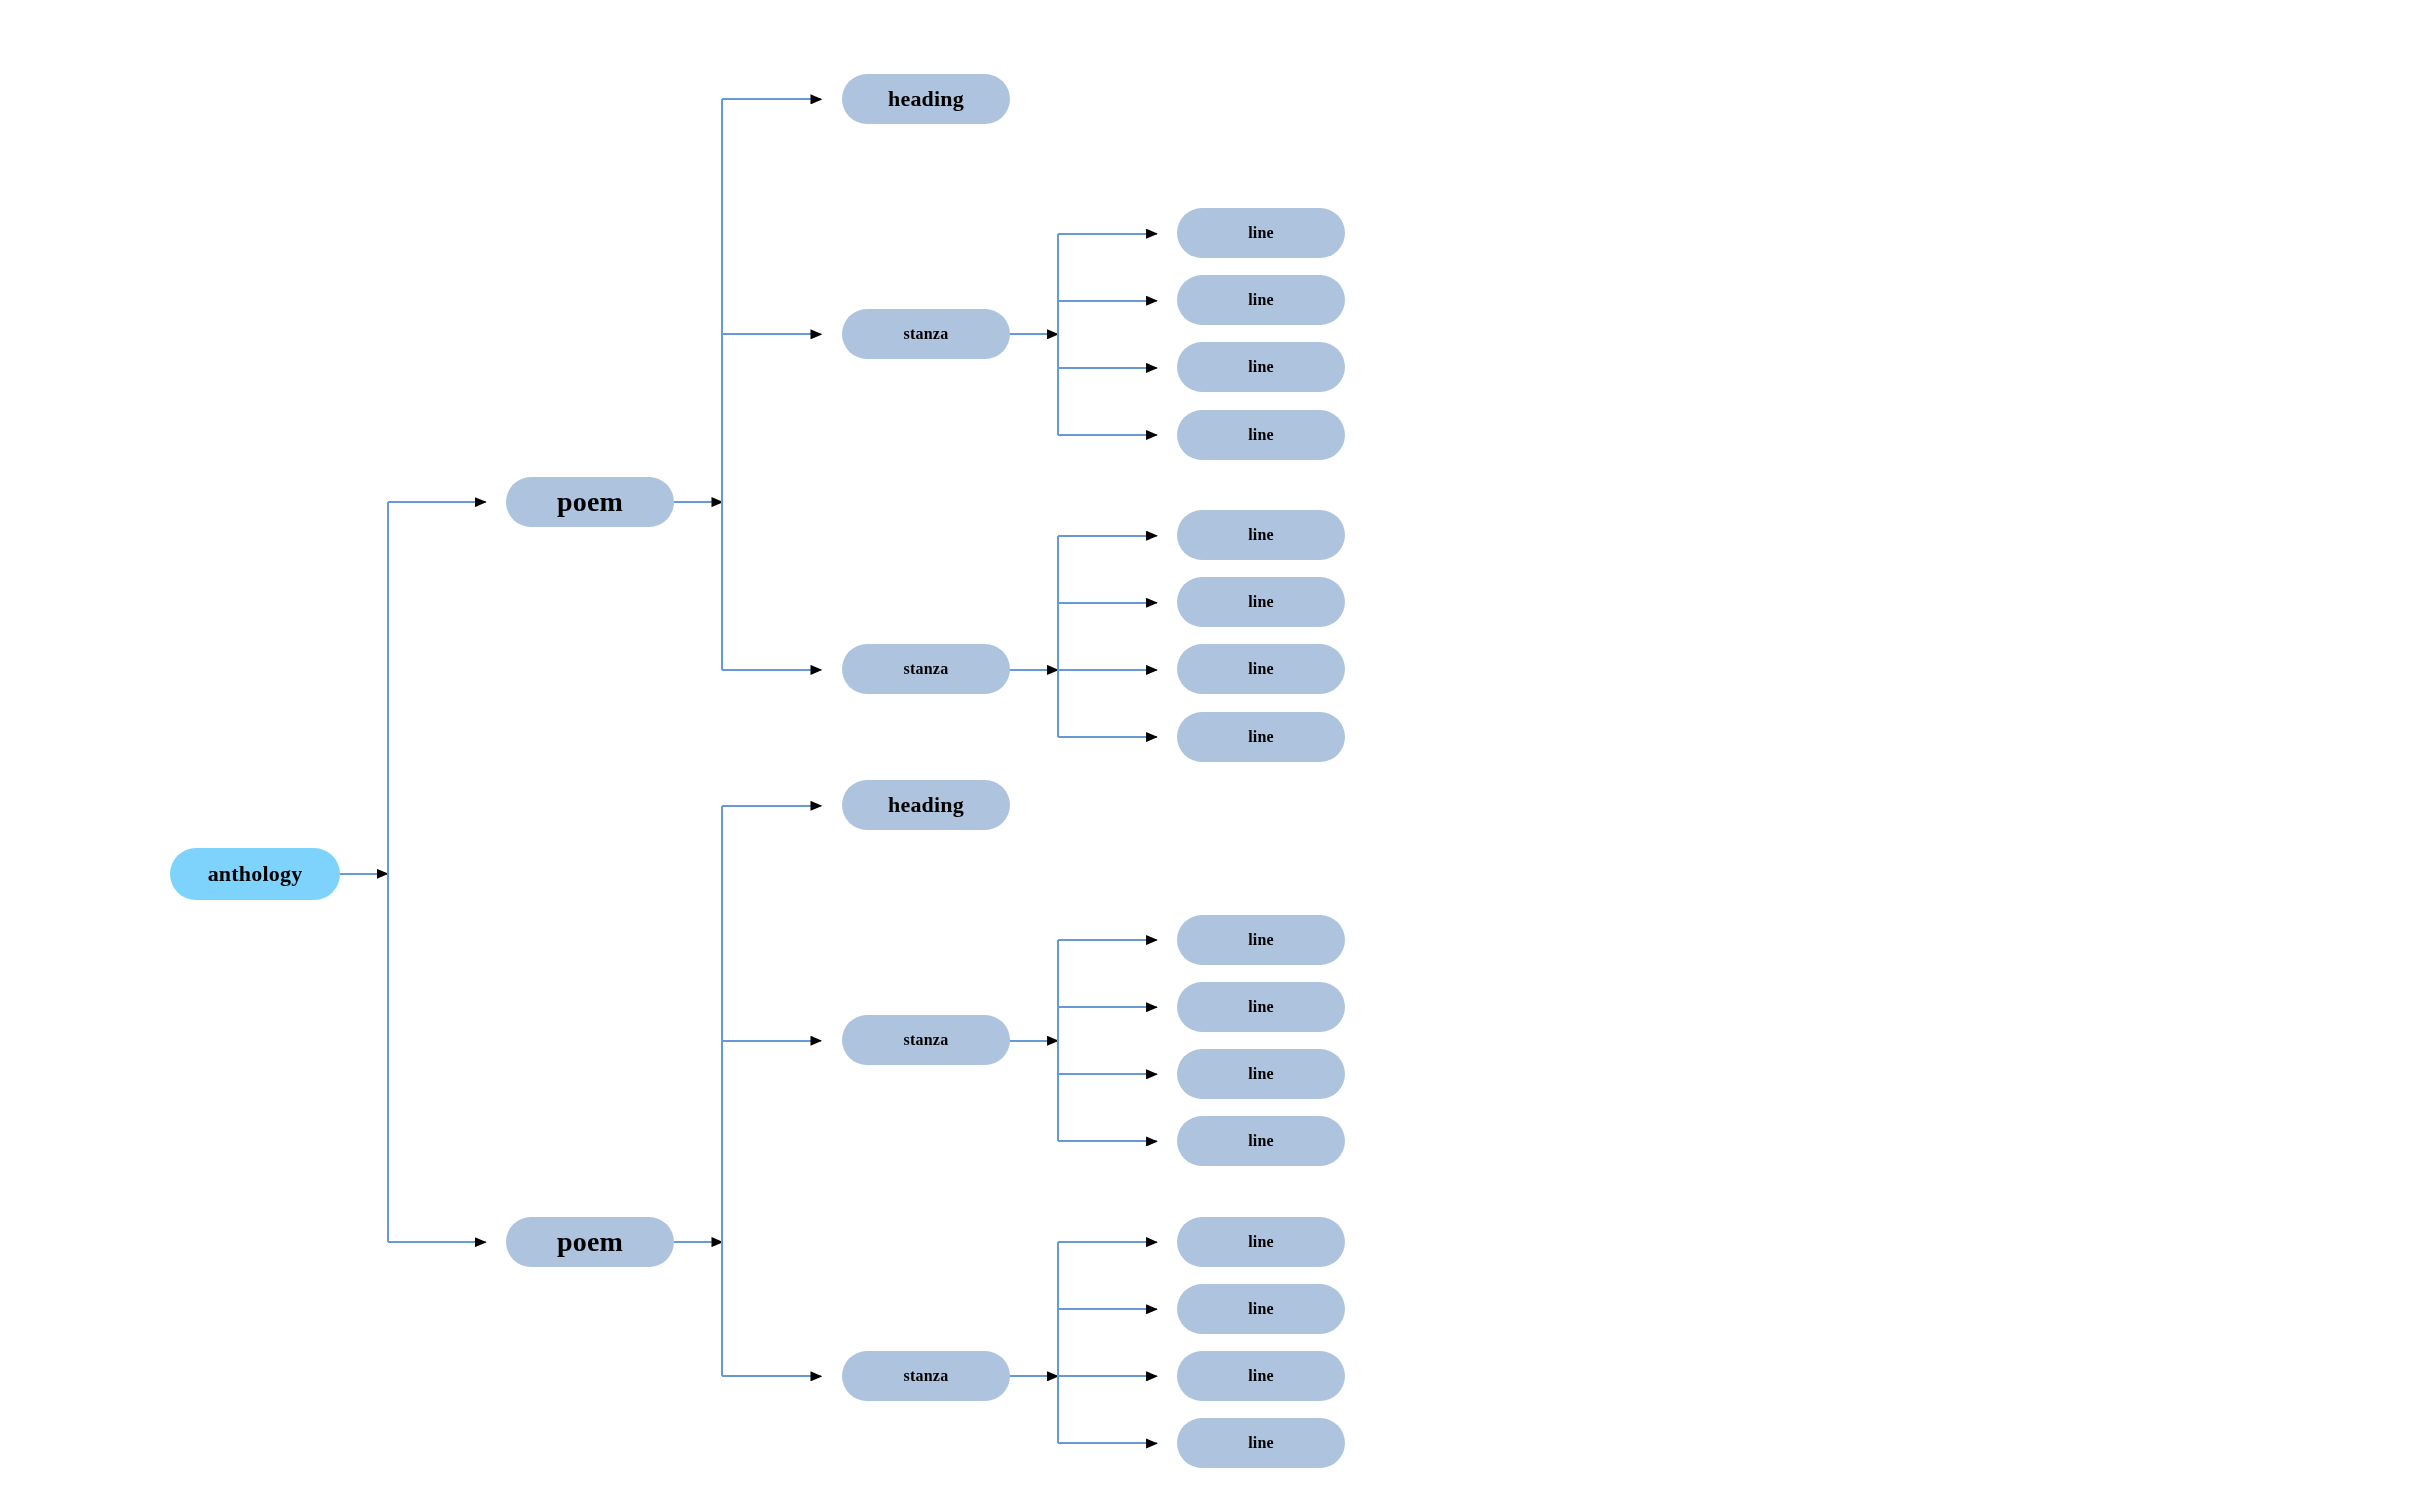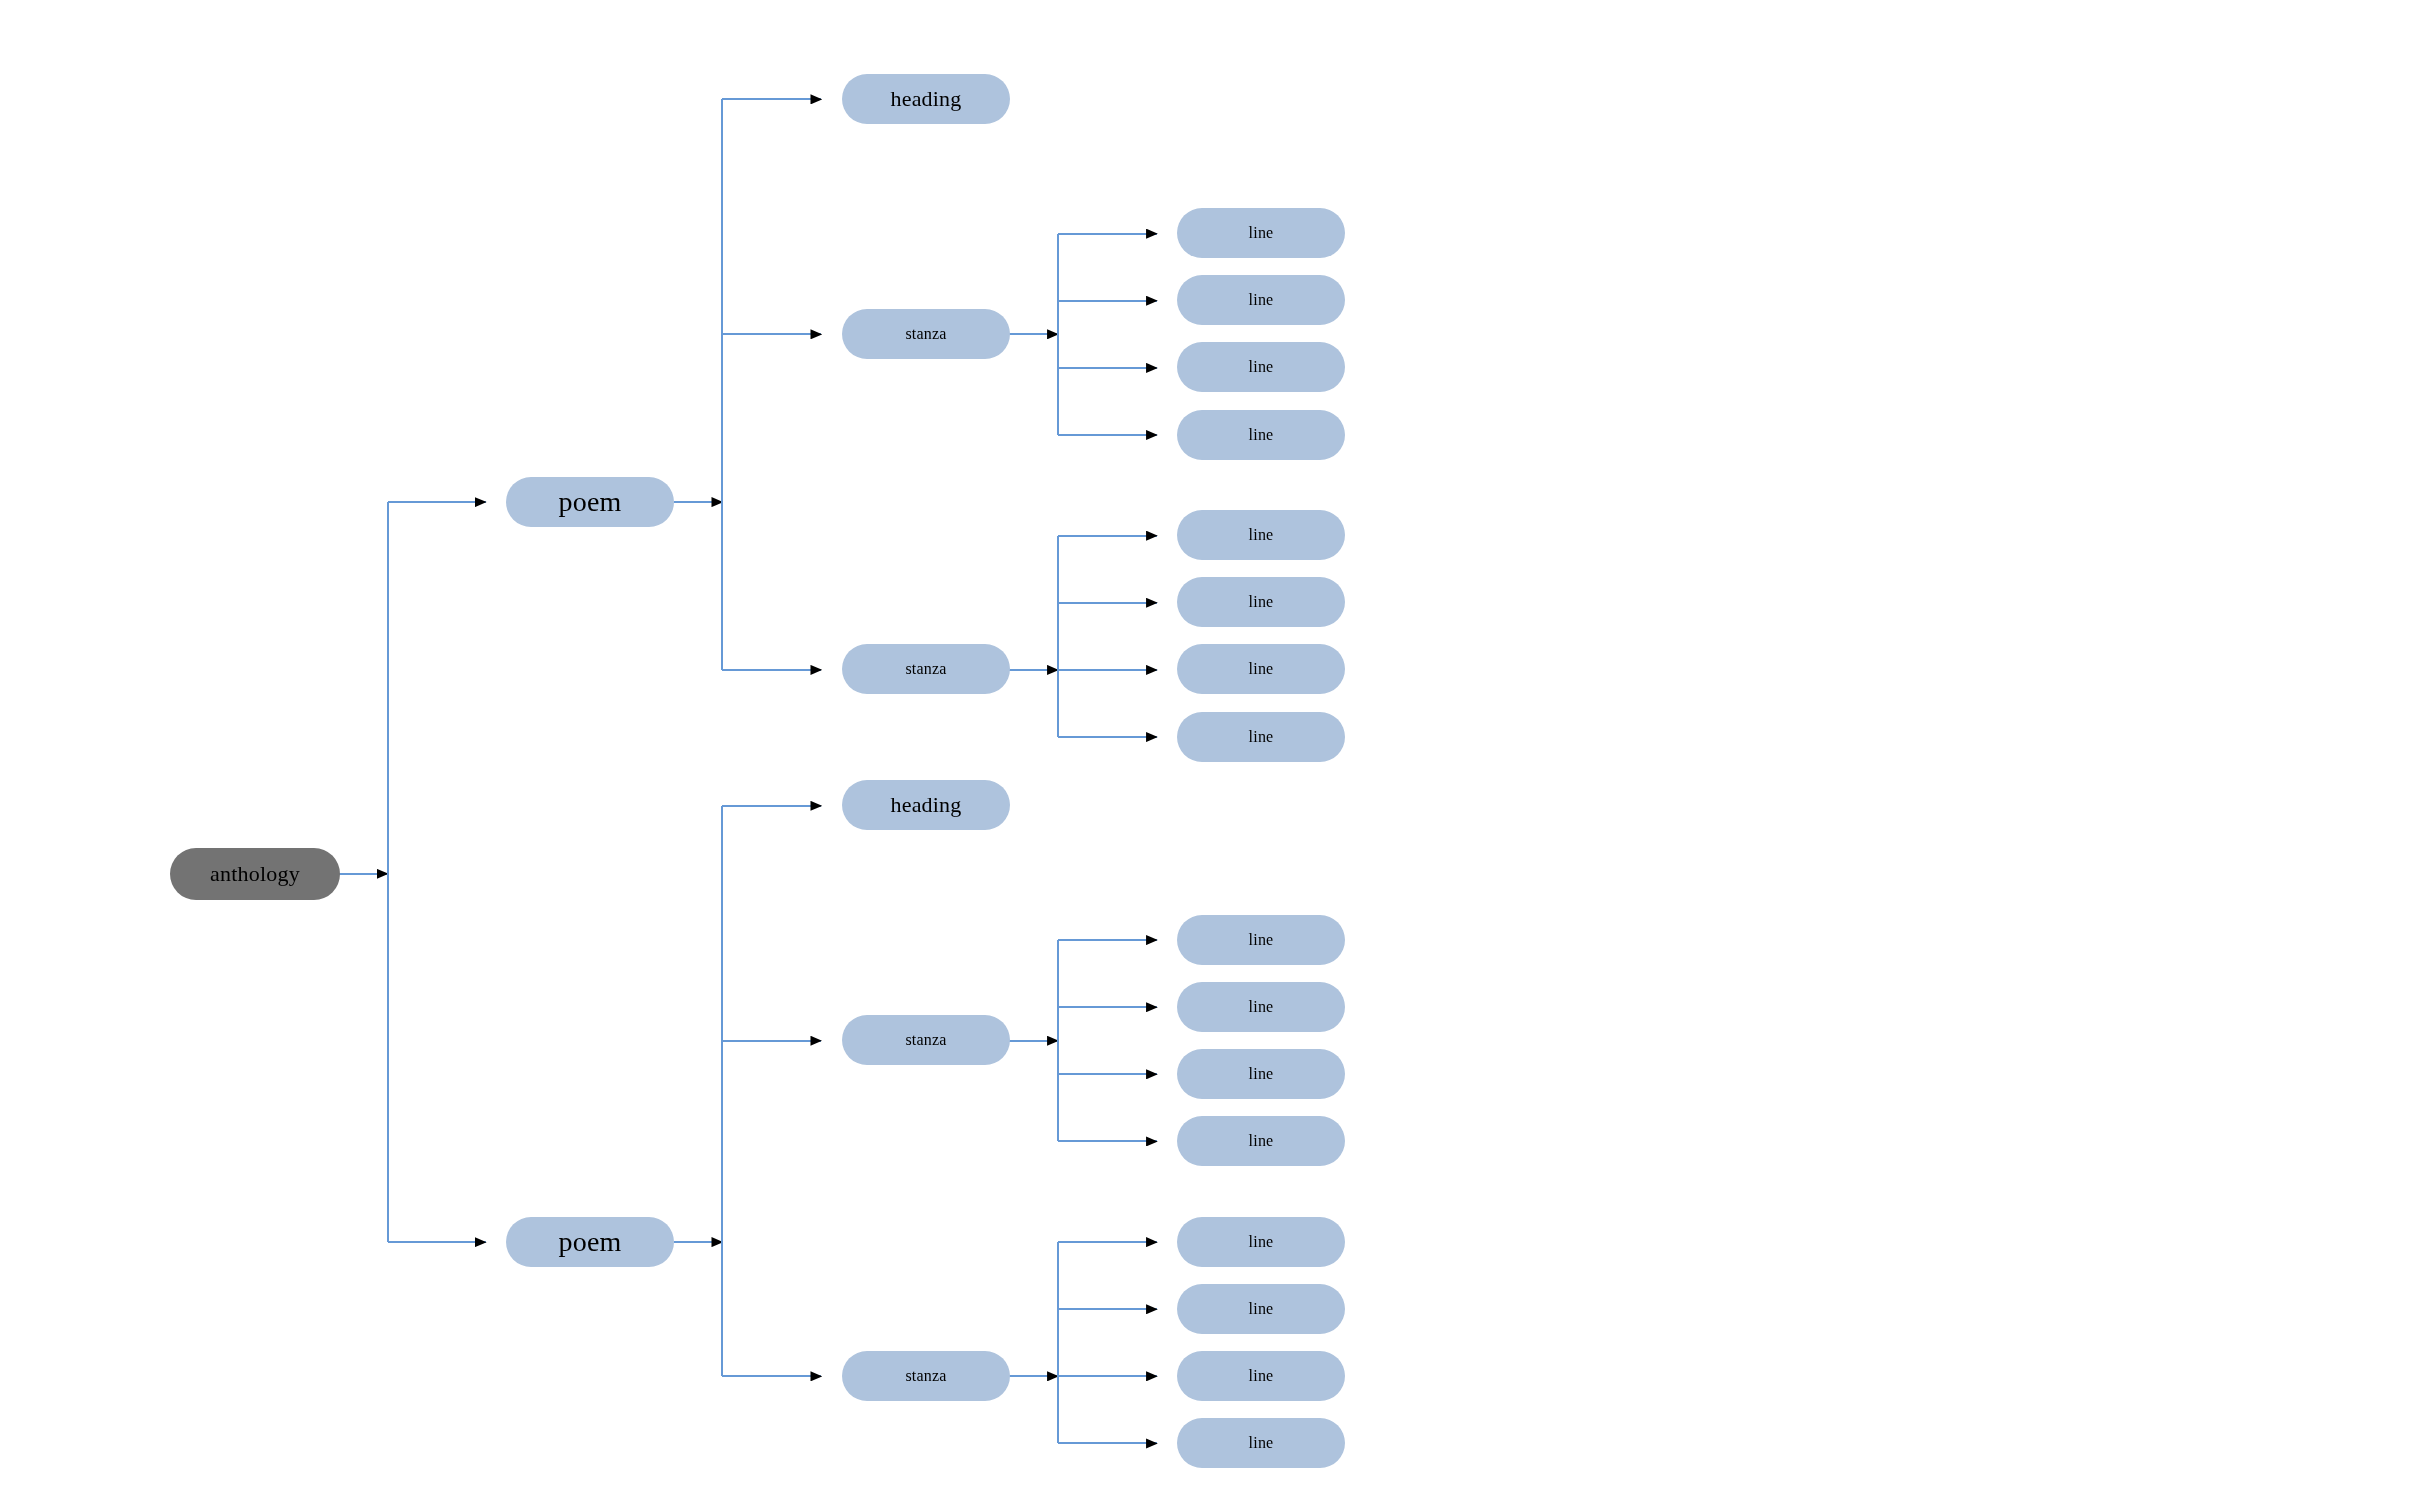--- a/index.html
+++ b/index.html
@@ -35,21 +35,21 @@
   }
   .node {
     position: absolute;
     display: flex;
     align-items: center;
     justify-content: center;
     box-sizing: border-box;
     background: #aec3dd;
     border-radius: 838px;
     color: #000000;
-    font-weight: normal;
+    font-weight: bold;
     font-family: "Liberation Serif", "DejaVu Serif", serif;
     letter-spacing: 0.2px;
     user-select: none;
   }
   .node-label {
     display: block;
     line-height: 1;
     white-space: nowrap;
   }
   .node-root     { font-size: 22px; }
@@ -103,21 +103,21 @@
         <line x1="1261" y1="1360" x2="1379" y2="1360" stroke="#6699d6" stroke-width="2.4" shape-rendering="crispEdges" marker-end="url(#arrowhead)"></line>
         <line x1="1203" y1="1640" x2="1261" y2="1640" stroke="#6699d6" stroke-width="2.4" shape-rendering="crispEdges" marker-end="url(#arrowhead)"></line>
         <line x1="1261" y1="1480" x2="1261" y2="1720" stroke="#6699d6" stroke-width="2.4" shape-rendering="crispEdges"></line>
         <line x1="1261" y1="1480" x2="1379" y2="1480" stroke="#6699d6" stroke-width="2.4" shape-rendering="crispEdges" marker-end="url(#arrowhead)"></line>
         <line x1="1261" y1="1560" x2="1379" y2="1560" stroke="#6699d6" stroke-width="2.4" shape-rendering="crispEdges" marker-end="url(#arrowhead)"></line>
         <line x1="1261" y1="1640" x2="1379" y2="1640" stroke="#6699d6" stroke-width="2.4" shape-rendering="crispEdges" marker-end="url(#arrowhead)"></line>
         <line x1="1261" y1="1720" x2="1379" y2="1720" stroke="#6699d6" stroke-width="2.4" shape-rendering="crispEdges" marker-end="url(#arrowhead)"></line>
       </g>
   </svg>
   <div id="node-layer">
-      <div class="node node-root" style="left: 170px; top: 848px; width: 170px; height: 52px; background: #737373; color: rgb(0, 0, 0);">
+      <div class="node node-root" style="left: 170px; top: 848px; width: 170px; height: 52px; background: #7dd3fc; color: rgb(0, 0, 0);">
         <span class="node-label">anthology</span>
       </div>
       <div class="node node-poem" style="left: 506px; top: 477px; width: 168px; height: 50px; background: rgb(174, 195, 221); color: rgb(0, 0, 0);">
         <span class="node-label">poem</span>
       </div>
       <div class="node node-heading" style="left: 842px; top: 74px; width: 168px; height: 50px; background: rgb(174, 195, 221); color: rgb(0, 0, 0);">
         <span class="node-label">heading</span>
       </div>
       <div class="node node-stanza" style="left: 842px; top: 309px; width: 168px; height: 50px; background: rgb(174, 195, 221); color: rgb(0, 0, 0);">
         <span class="node-label">stanza</span>

